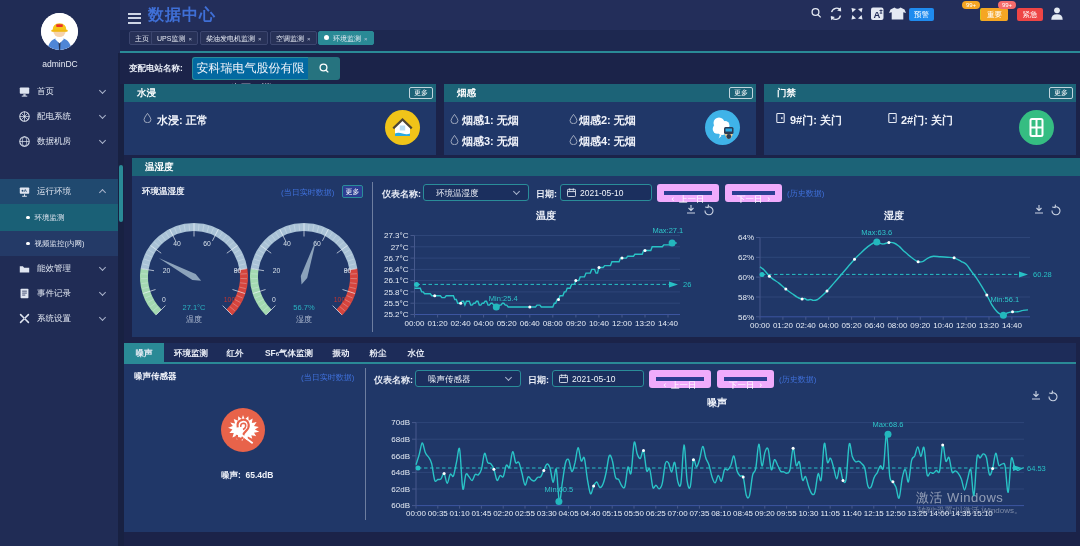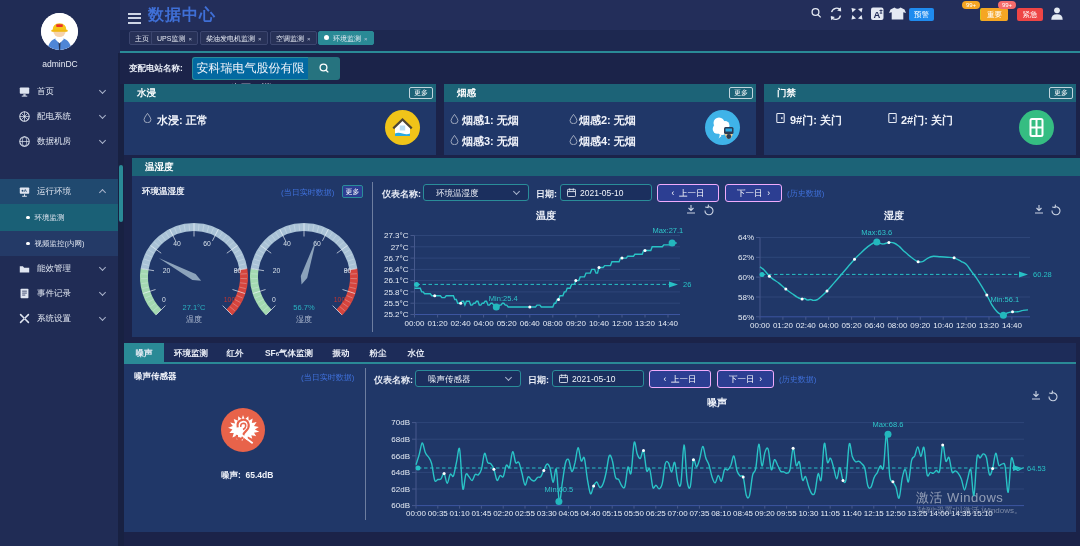--- a/index.html
+++ b/index.html
@@ -46,21 +46,21 @@
 #bpanel{left:124px;top:343px;width:952px;height:189px;}
 #btabs{position:absolute;left:0;top:0;width:100%;height:21px;background:#1d2c59;border-bottom:2px solid #2a8a96;}
 .btab{position:absolute;top:0;height:21px;line-height:21px;color:#e8ecf5;font-size:8.5px;font-weight:bold;text-align:center;}
 .btab.active{background:#2a8a96;}
 .leftlab{color:#f0f3fa;font-size:8.5px;font-weight:bold;}
 .bluelab{color:#3f6fd8;font-size:8px;}
 .morebtn{position:absolute;background:#2c3e92;border:1px solid #2a8d99;border-radius:2px;color:#fff;font-size:7px;text-align:center;}
 .vdiv{position:absolute;width:1px;background:rgba(185,196,214,0.5);}
 .ctl-label{position:absolute;color:#e8ecf5;font-size:9px;font-weight:bold;}
 .ctl-box{position:absolute;background:#1b2f5e;border:1px solid #2a8d99;border-radius:3px;color:#f0f3fa;font-size:8.5px;}
-.ctl-btn{position:absolute;background:#2c3e92;border:1px solid #f0abfc;border-radius:3px;color:#fff;font-size:8.5px;text-align:center;}
+.ctl-btn{position:absolute;background:#2c3e92;border:7px solid #f0abfc;border-radius:3px;color:#fff;font-size:8.5px;text-align:center;}
 .wmark{position:absolute;color:rgba(255,255,255,0.5);}
 </style>
 </head>
 <body>
 
 <div id="sidebar" class="abs"></div>
 <div id="avatar" class="abs">
 <svg width="37" height="37" viewBox="0 0 56 56">
 <circle cx="28" cy="28" r="28" fill="#fff"></circle>
 <g>

